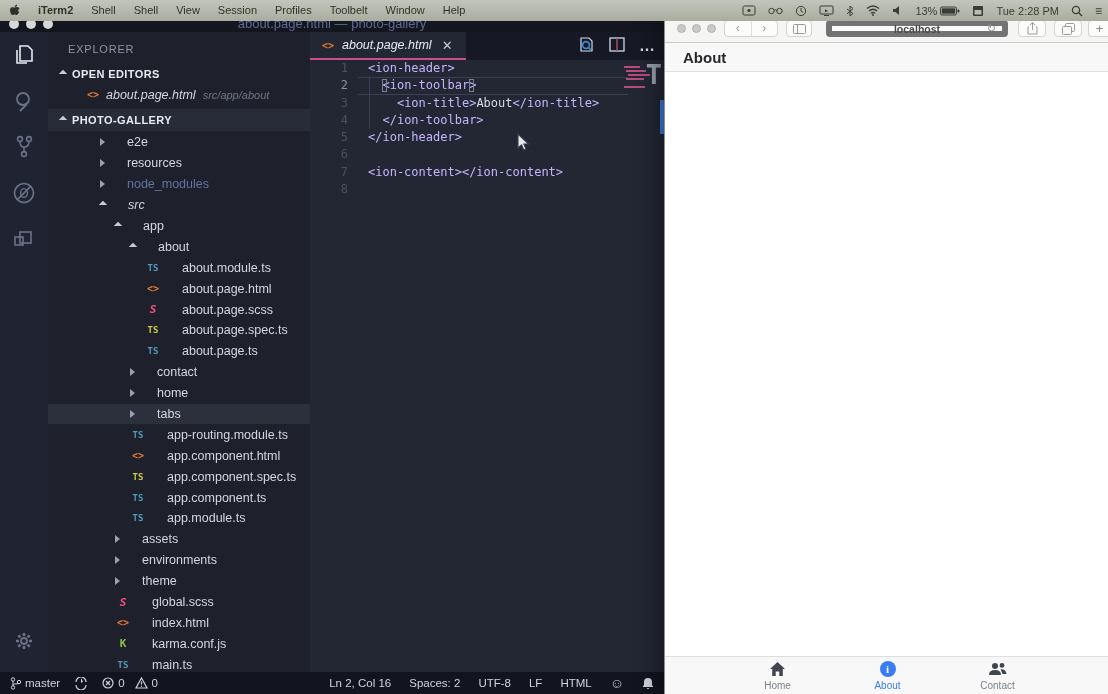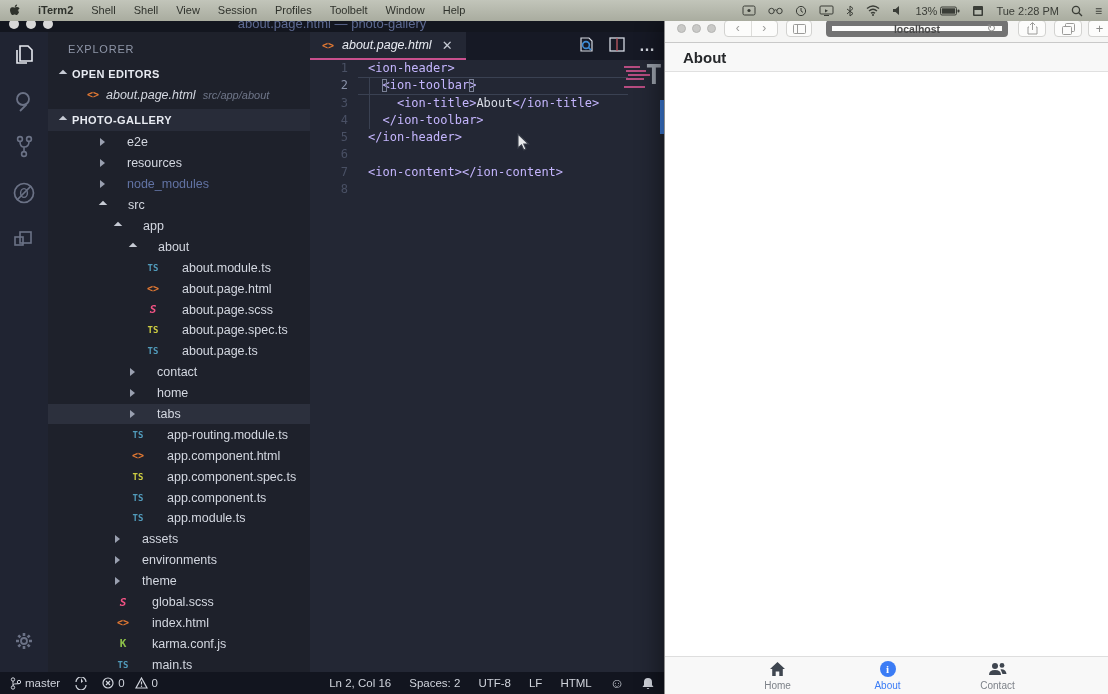--- a/index.html
+++ b/index.html
@@ -293,21 +293,21 @@
           <span class="lbl">e2e</span>
         </div>
         <div class="trow" style="padding-left: 52px;">
           <span class="twisty col"></span>
           <span class="lbl">resources</span>
         </div>
         <div class="trow" style="padding-left: 52px;">
           <span class="twisty col"></span>
           <span class="lbl dim">node_modules</span>
         </div>
-        <div class="trow" style="padding-left: 52px;">
+        <div class="trow" style="padding-left: 52px; font-style: italic;">
           <span class="twisty exp"></span>
           <span class="lbl">src</span>
         </div>
         <div class="trow" style="padding-left: 67px;">
           <span class="twisty exp"></span>
           <span class="lbl">app</span>
         </div>
         <div class="trow" style="padding-left: 82px;">
           <span class="twisty exp"></span>
           <span class="lbl">about</span>

